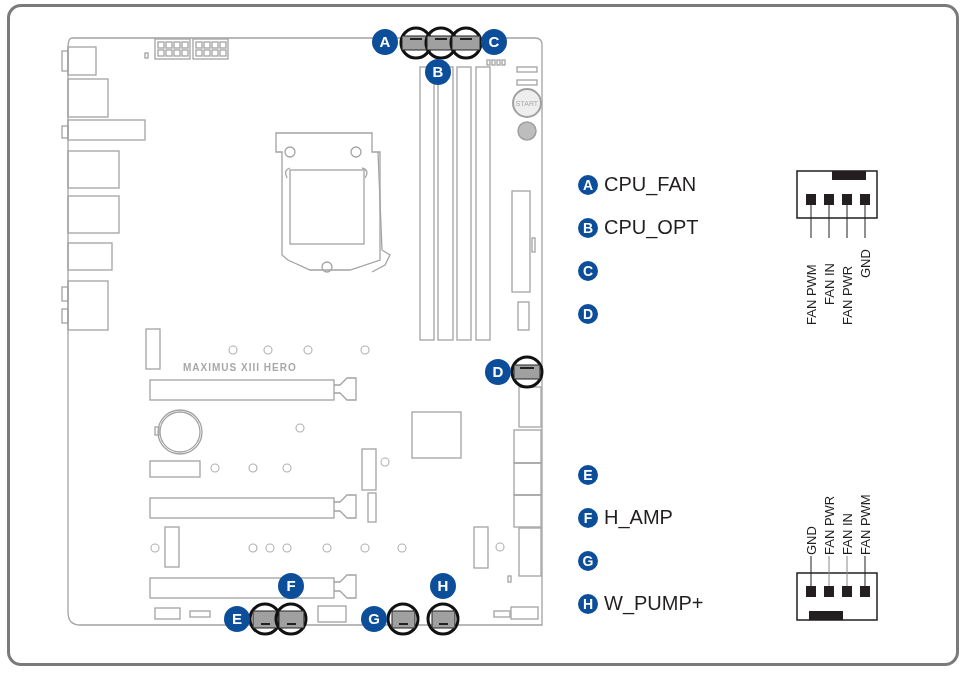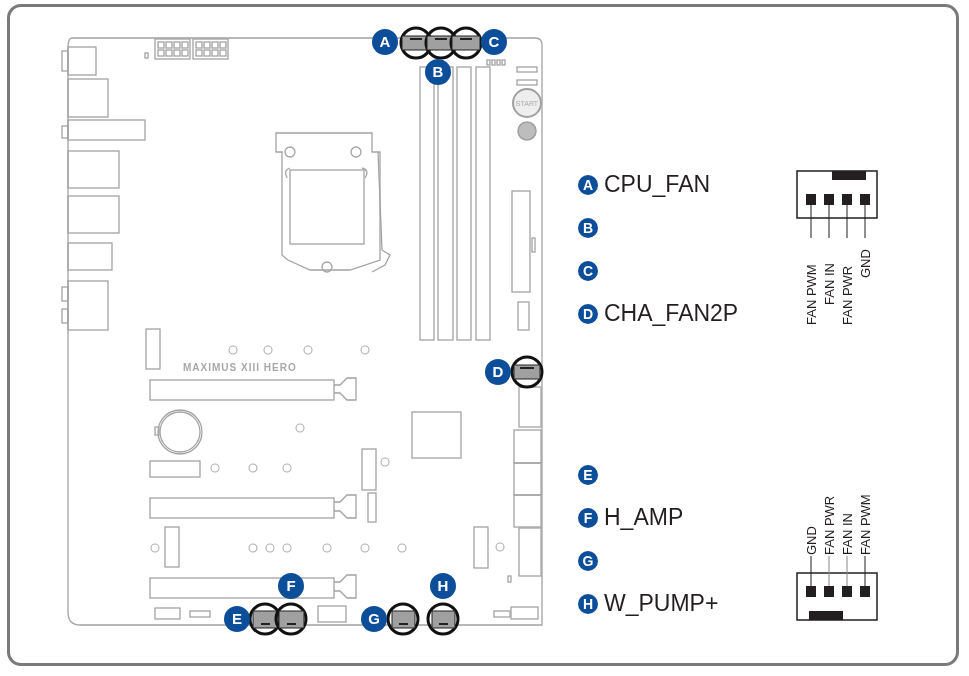--- a/index.html
+++ b/index.html
@@ -2,21 +2,21 @@
 <html><head>
 <meta charset="utf-8">
 <style>
   html, body { margin: 0; padding: 0; background: #ffffff; }
   body { width: 969px; height: 676px; position: relative; overflow: hidden; font-family: "Liberation Sans", sans-serif; }
   .frame { position: absolute; left: 7px; top: 4px; width: 952px; height: 662px; border: 3px solid #7a7a7a; border-radius: 14px; box-sizing: border-box; }
   svg.board { position: absolute; left: 0; top: 0; }
   .legend { position: absolute; left: 578px; }
   .legend-item { display: flex; align-items: center; height: 43px; }
   .badge { width: 20px; height: 20px; border-radius: 50%; background: #0d4e9a; color: #fff; font-weight: bold; font-size: 14px; display: flex; align-items: center; justify-content: center; margin-right: 6px; font-family: "Liberation Sans", sans-serif; }
-  .legend-label { font-size: 23px; color: #231f20; letter-spacing: 0px; }
+  .legend-label { font-size: 20px; color: #231f20; letter-spacing: 0px; }
   .legend-top { top: 163px; }
   .legend-bot { top: 453px; }
   .pin-label { font-size: 13px; fill: #231f20; font-family: "Liberation Sans", sans-serif; }
 </style>
 </head>
 <body>
 
 <div class="frame"></div>
 
 <svg class="board" width="969" height="676" viewBox="0 0 969 676">
@@ -273,27 +273,27 @@
   </g>
 </svg>
 
 <div class="legend legend-top">
   <div class="legend-item">
     <span class="badge">A</span>
     <span class="legend-label">CPU_FAN</span>
   </div>
   <div class="legend-item">
     <span class="badge">B</span>
+    <span class="legend-label">CPU_OPT</span>
   </div>
   <div class="legend-item">
     <span class="badge">C</span>
   </div>
   <div class="legend-item">
     <span class="badge">D</span>
-    <span class="legend-label">CHA_FAN2P</span>
   </div>
 </div>
 
 <div class="legend legend-bot">
   <div class="legend-item">
     <span class="badge">E</span>
   </div>
   <div class="legend-item">
     <span class="badge">F</span>
     <span class="legend-label">H_AMP</span>

